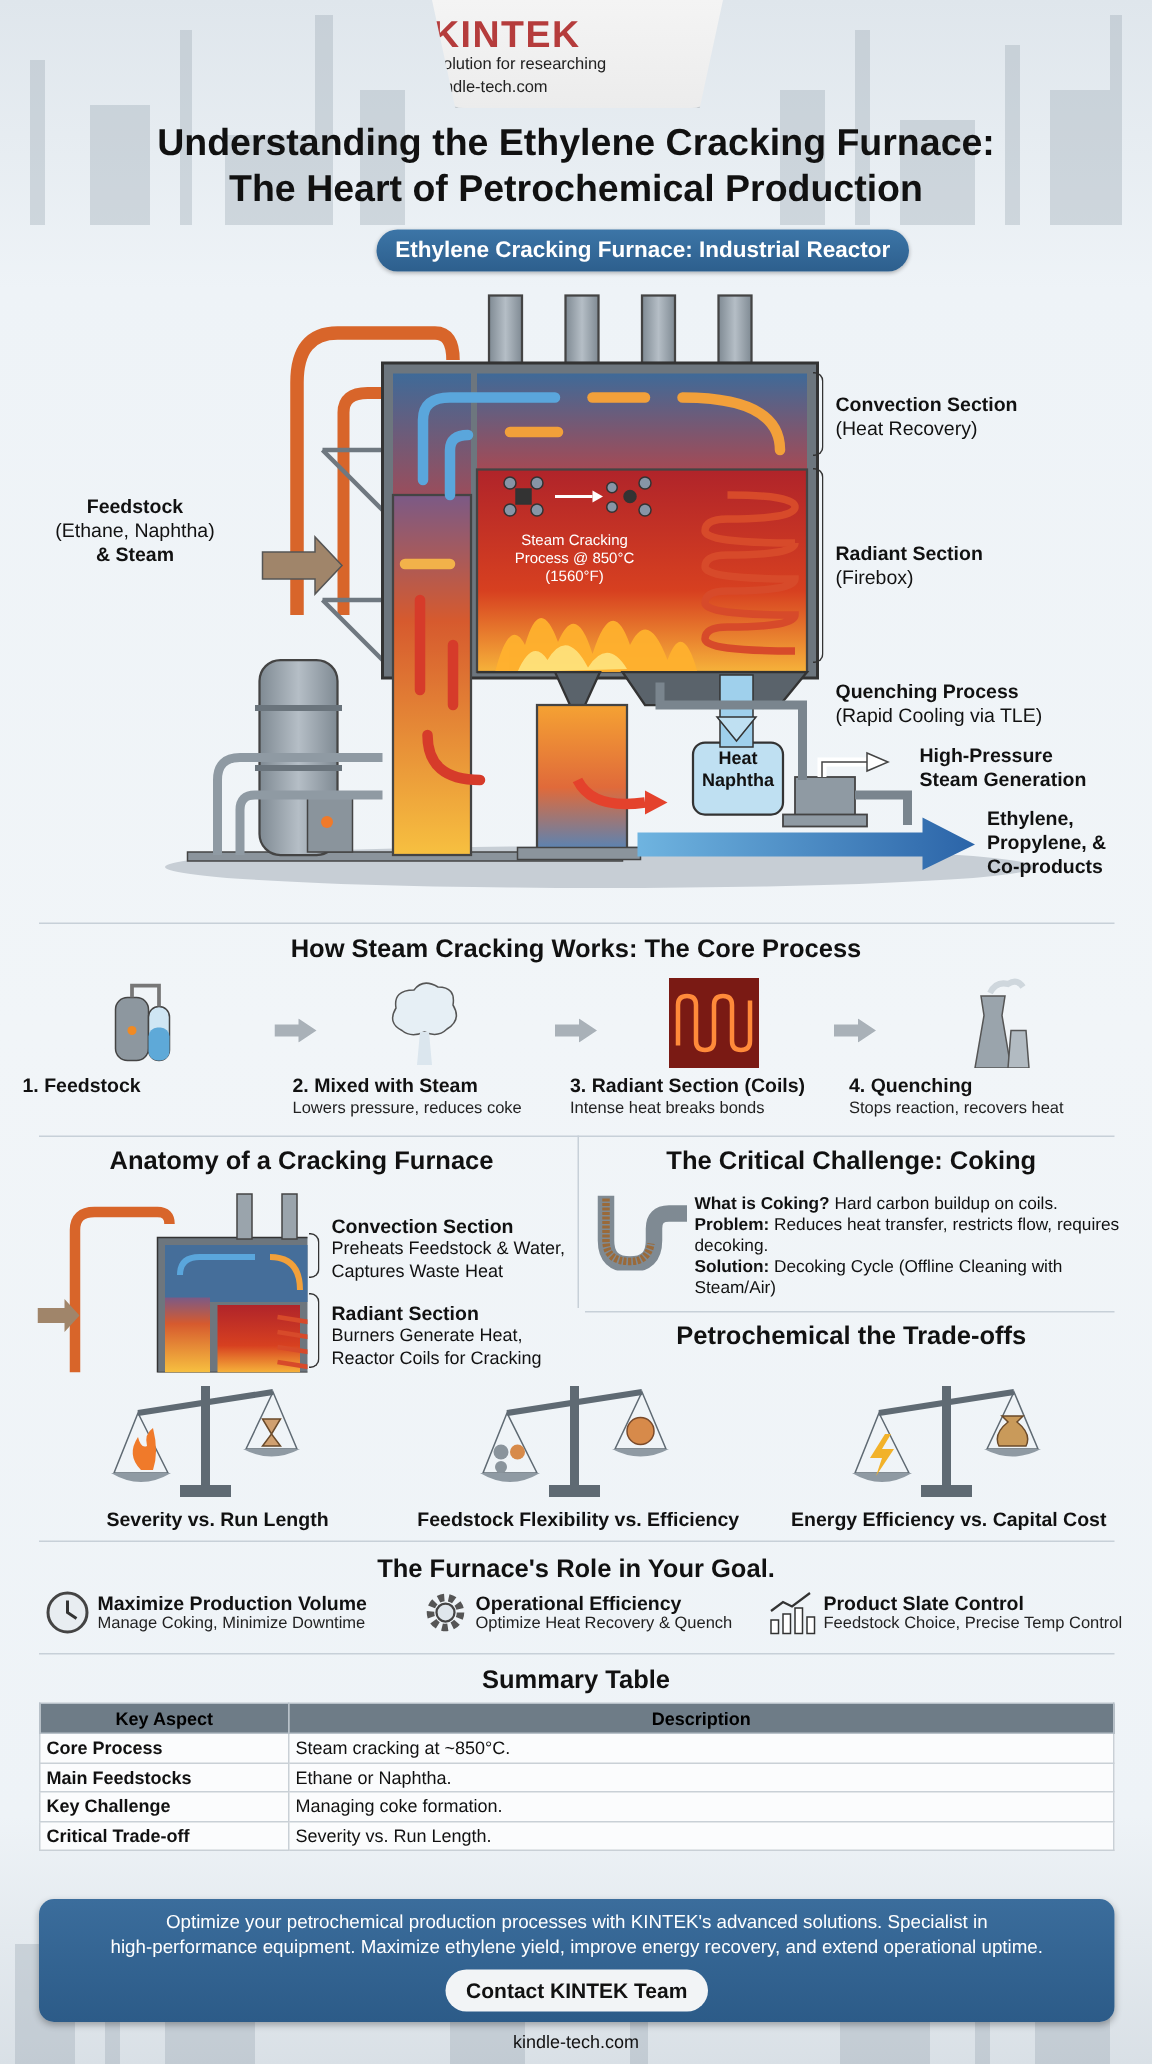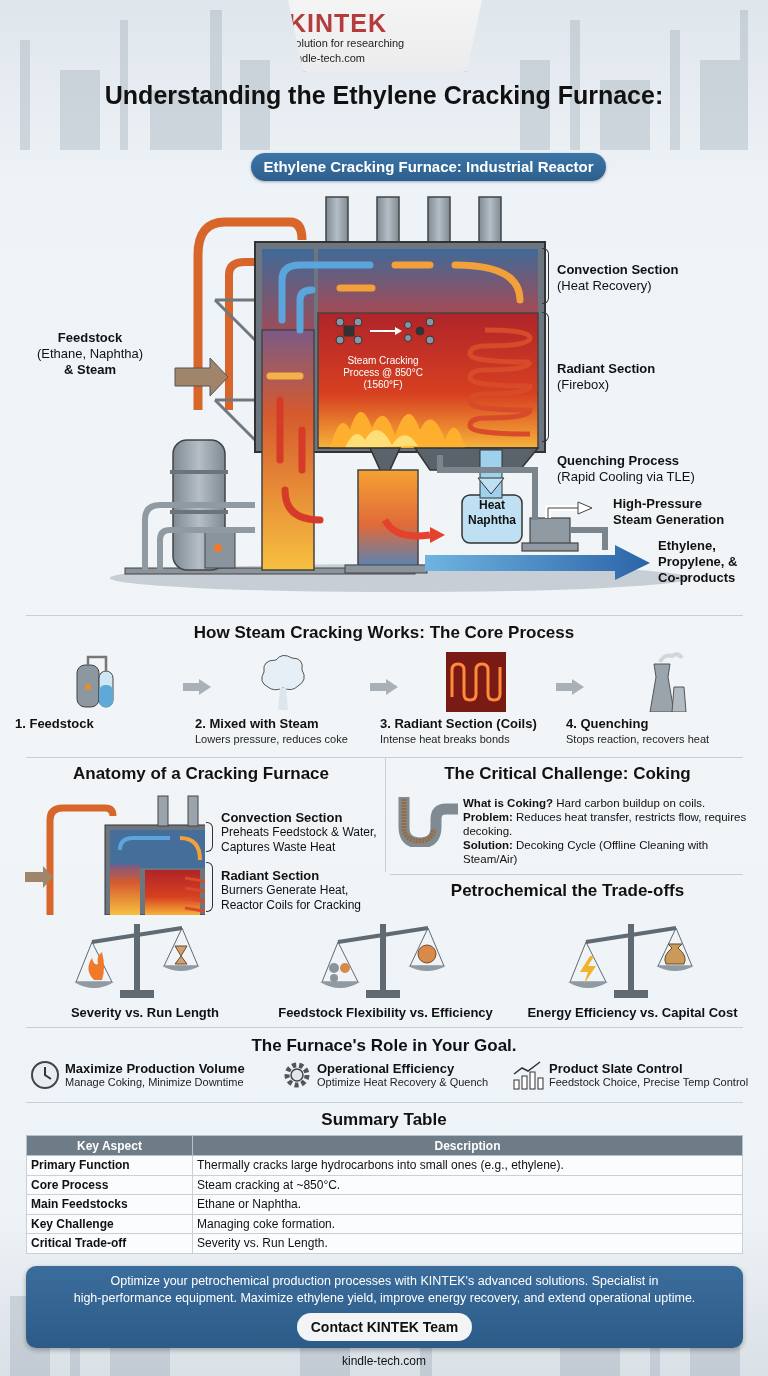--- a/index.html
+++ b/index.html
@@ -61,21 +61,21 @@
   .trade { position: absolute; text-align: center; font-size: 13px; font-weight: bold; }
 
   .goal-item { position: absolute; display: flex; align-items: center; gap: 5px; }
   .goal-item .gt { font-size: 13px; font-weight: bold; line-height: 15px; }
   .goal-item .gd { font-size: 11px; line-height: 13px; color: #222; }
 
   table.summary {
     position: absolute; left: 26px; top: 1135px; width: 717px;
     border-collapse: collapse; font-size: 12px; background: #fbfcfd;
   }
-  table.summary th { background: #6e7c87; color: #ffffff; font-weight: bold; height: 20px; border: 1px solid #b8c1c9; }
+  table.summary th { background: #6e7c87; color: #000000; font-weight: bold; height: 20px; border: 1px solid #b8c1c9; }
   table.summary td { height: 19.5px; border: 1px solid #c9d0d6; padding: 0 4px; }
   table.summary td.k { font-weight: bold; width: 166px; }
 
   .cta {
     position: absolute; left: 26px; top: 1266px; width: 717px; height: 82px;
     background: linear-gradient(180deg, #3b6d9c, #2c5b88);
     border-radius: 10px; color: #fff; text-align: center;
     box-shadow: 0 2px 5px rgba(0,0,0,0.3);
   }
   .cta-text { font-size: 12.5px; line-height: 17px; margin: 7px 24px 0; }
@@ -121,20 +121,21 @@
 <div class="logo-tab">
   <div class="logo-word">
     <span class="k1">KIN</span><span class="k2">TEK</span>
   </div>
   <div class="logo-tag">Solution for researching</div>
   <div class="logo-url">kindle-tech.com</div>
 </div>
 
 <div class="main-title">
   <div>Understanding the Ethylene Cracking Furnace:</div>
+  <div>The Heart of Petrochemical Production</div>
 </div>
 <div class="subtitle-pill">Ethylene Cracking Furnace: Industrial Reactor</div>
 
 <div class="diagram">
   <svg width="768" height="420" viewBox="0 190 768 420" style="position:absolute;left:0;top:0;">
     <defs>
       <linearGradient id="convGrad" x1="0" y1="0" x2="0" y2="1">
         <stop offset="0" stop-color="#3f6a98"></stop>
           <stop offset="1" stop-color="#a44a55"></stop>
       </linearGradient>
@@ -485,24 +486,20 @@
 <div class="section-title" style="left:0; top:1110px; width:768px;">Summary Table</div>
 <table class="summary">
   <thead>
     <tr>
       <th>Key Aspect</th>
       <th>Description</th>
     </tr>
   </thead>
   <tbody>
     <tr>
-        <td class="k">Primary Function</td>
-        <td>Thermally cracks large hydrocarbons into small ones (e.g., ethylene).</td>
-      </tr>
-    <tr>
         <td class="k">Core Process</td>
         <td>Steam cracking at ~850°C.</td>
       </tr>
     <tr>
         <td class="k">Main Feedstocks</td>
         <td>Ethane or Naphtha.</td>
       </tr>
     <tr>
         <td class="k">Key Challenge</td>
         <td>Managing coke formation.</td>

